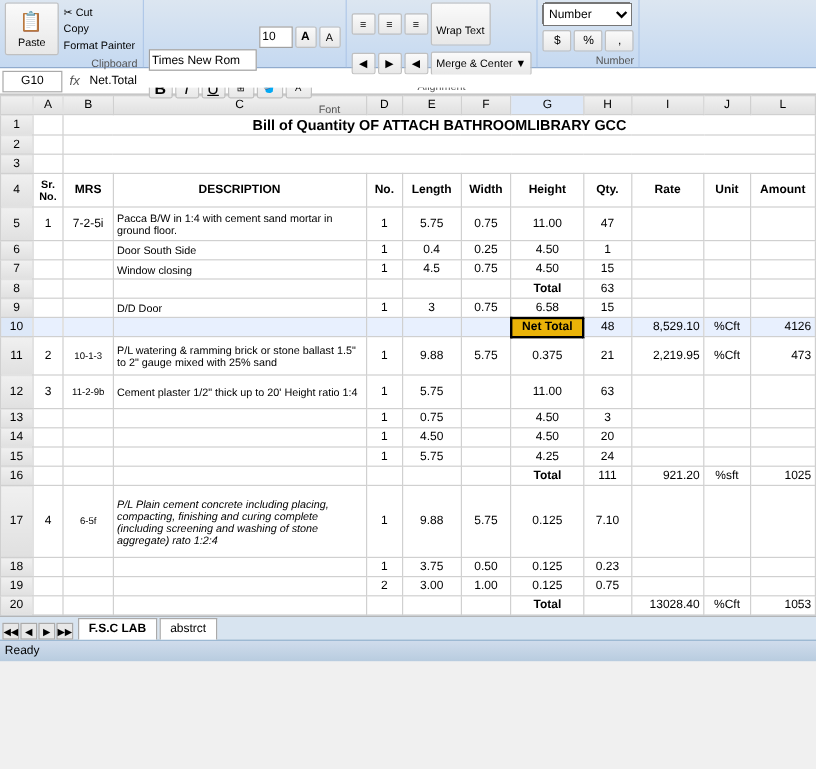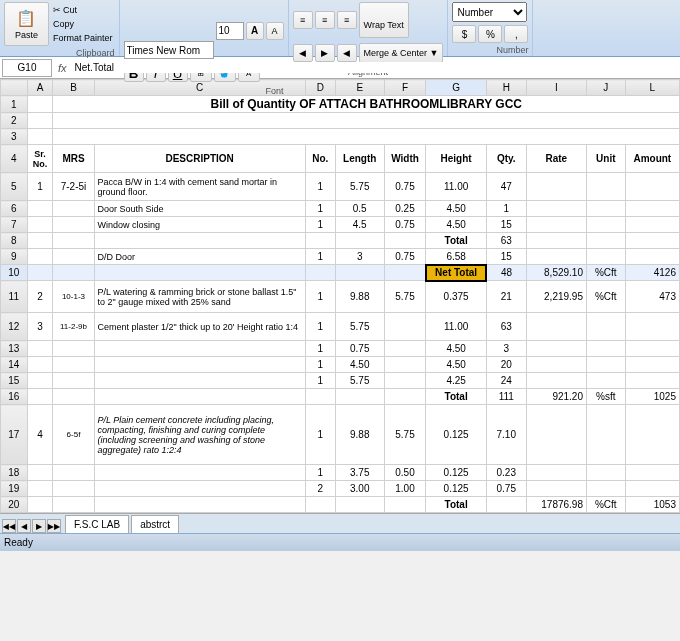--- a/index.html
+++ b/index.html
@@ -45,21 +45,21 @@
     .title-cell { font-weight: bold; font-size: 12px; text-align: center; }
     .header-cell { font-weight: bold; text-align: center; border: 1px solid #999; }
     .center { text-align: center; }
     .right { text-align: right; }
     .bold { font-weight: bold; }
     .net-total-cell { background: #eab308; border: 2px solid #000 !important; }
 
     
     .tab-bar { display: flex; align-items: flex-end; background: #d8e4f0; border-top: 1px solid #aaa; height: 20px; padding: 0 2px; }
     .sheet-tab { background: white; border: 1px solid #aaa; border-bottom: none; padding: 1px 8px; font-size: 10px; cursor: pointer; margin-right: 2px; height: 18px; display: flex; align-items: center; }
-    .sheet-tab.active { font-weight: normal; }
+    .sheet-tab.active { font-weight: bold; }
     .nav-arrows { display: flex; gap: 1px; margin-right: 4px; }
     .nav-arrow { width: 14px; height: 14px; border: 1px solid #aaa; background: #e8e8e8; display: flex; align-items: center; justify-content: center; cursor: pointer; font-size: 8px; }
 
     
     .status-bar { background: linear-gradient(to bottom, #d0dcec, #b8ccdf); border-top: 1px solid #8aaccc; height: 18px; display: flex; align-items: center; padding: 0 4px; font-size: 10px; }
   </style>
 </head>
 <body>
 
 <div class="ribbon">
@@ -222,21 +222,21 @@
         <td></td>
         <td></td>
       </tr>
 
       <tr>
         <td class="row-header">6</td>
         <td></td>
         <td></td>
         <td style="font-size:9px;">Door  South Side</td>
         <td class="center">1</td>
-        <td class="center">0.5</td>
+        <td class="center">0.4</td>
         <td class="center">0.25</td>
         <td class="center">4.50</td>
         <td class="center">1</td>
         <td></td>
         <td></td>
         <td></td>
       </tr>
 
       <tr>
         <td class="row-header">7</td>
@@ -436,21 +436,21 @@
       <tr>
         <td class="row-header">20</td>
         <td></td>
         <td></td>
         <td></td>
         <td></td>
         <td></td>
         <td></td>
         <td class="center bold">Total</td>
         <td></td>
-        <td class="right">17876.98</td>
+        <td class="right">13028.40</td>
         <td class="center">%Cft</td>
         <td class="right">1053</td>
       </tr>
     </tbody>
   </table>
 </div>
 
 <div class="tab-bar">
   <div class="nav-arrows">
     <button class="nav-arrow">◀◀</button>

